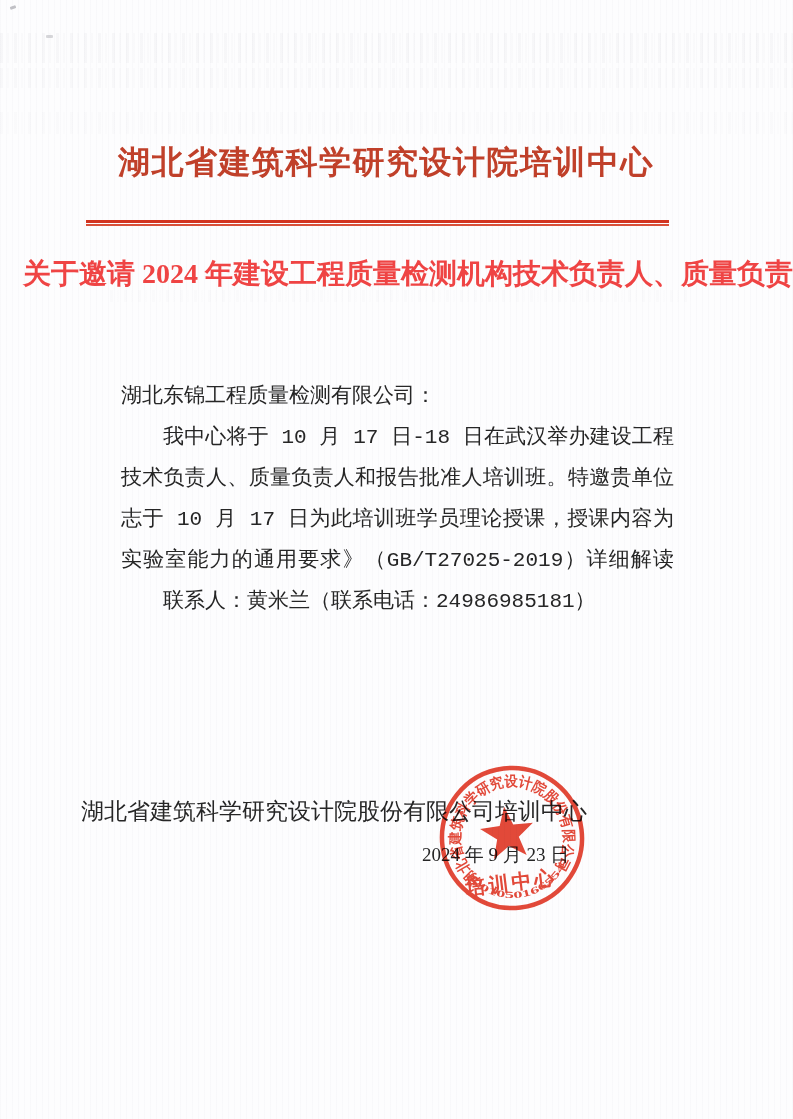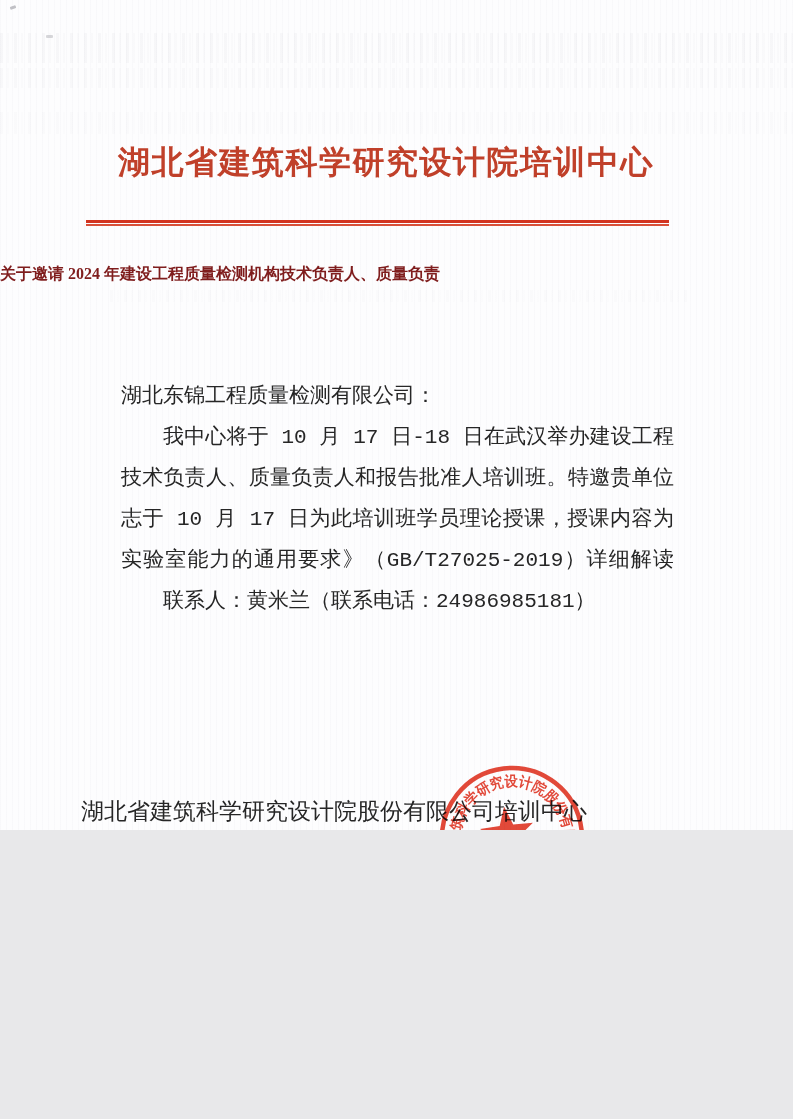--- a/index.html
+++ b/index.html
@@ -1,18 +1,18 @@
 <!DOCTYPE html>
 <html><head>
 <meta charset="utf-8">
 <style>
   html,body{margin:0;padding:0;background:#e8e8ea;}
   .page{
     position:relative;
-    width:793px;height:830px;
+    width:793px;height:1119px;
     margin:0 auto;
     background:#fdfdfe;
     overflow:hidden;
     font-family:"Liberation Serif","DejaVu Serif",serif;
     color:#262626;
     border-right:1px solid #c9c9cd;
   }
   
   .v-stripes{
     position:absolute;inset:0;
@@ -41,23 +41,23 @@
     color:#c0402a;
     white-space:nowrap;
   }
   .red-rule{position:absolute;top:220px;left:86px;width:583px;}
   .red-rule .rt{height:3px;background:#d23420;}
   .red-rule .rg{height:1px;}
   .red-rule .rb{height:2px;background:#d8503a;}
 
   .doc-title{
     position:absolute;top:254px;left:0;width:793px;
-    text-align:left;
-    font-weight:bold;font-size:16px;line-height:40px;
-    color:#7f1d1d;white-space:nowrap;
+    text-align:right;
+    font-weight:bold;font-size:28px;line-height:40px;
+    color:#ef4444;white-space:nowrap;
   }
   .letter-body{
     position:absolute;top:376px;left:121px;width:553px;
     font-size:21px;line-height:41px;color:#262626;
   }
   .pline{height:41px;overflow:hidden;font-family:Liberation Mono, monospace;}
   .just{text-align:justify;text-align-last:justify;text-justify:inter-character;}
   .indent{text-indent:42px;}
 
   .signature-org{

